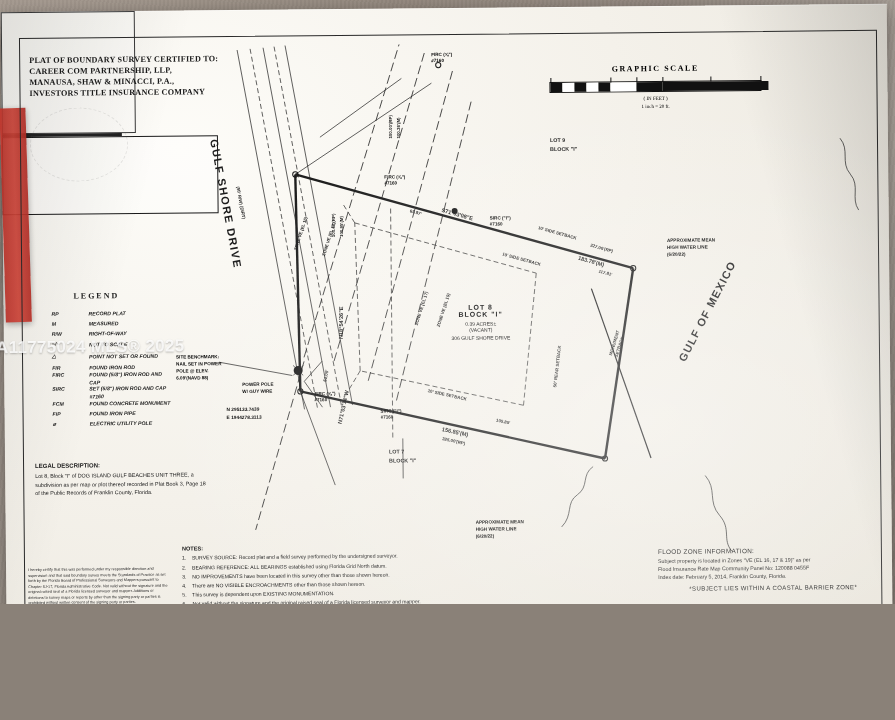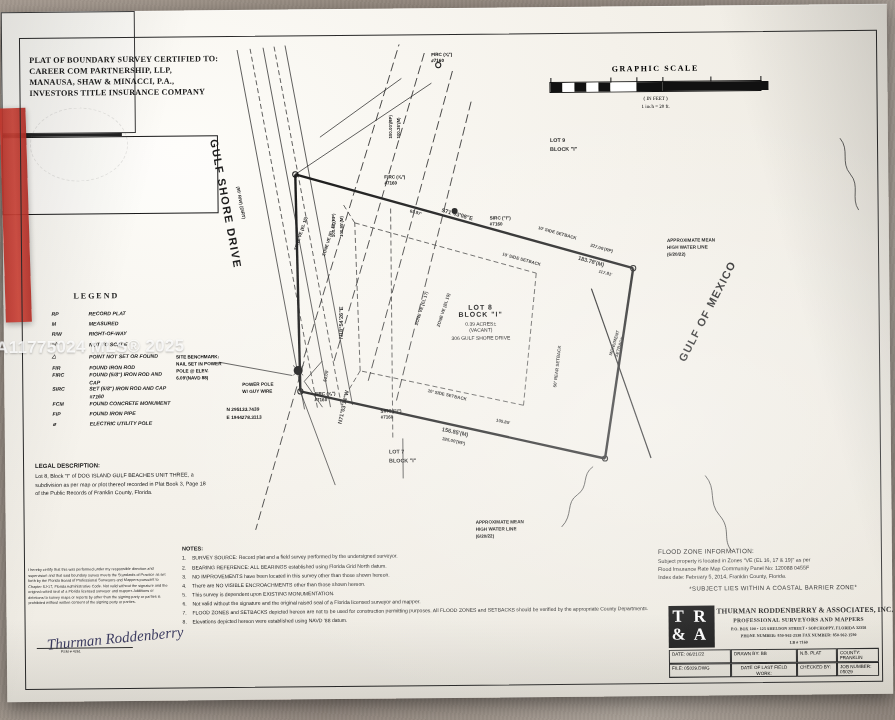--- a/index.html
+++ b/index.html
@@ -1,18 +1,18 @@
 <!DOCTYPE html>
 <html><head>
 <meta charset="utf-8">
 <style>
   html,body{margin:0;padding:0;background:#8a8178;}
   body{font-family:"Liberation Sans", sans-serif;}
   #page{
-    position:relative;width:895px;height:720px;overflow:hidden;
+    position:relative;width:895px;height:604px;overflow:hidden;
     background:#be185d;
   }
   
   #desk{
     position:absolute;inset:0;
     background:
       radial-gradient(circle at 12% 88%, rgba(255,255,255,.10), rgba(0,0,0,0) 38%),
       radial-gradient(circle at 86% 12%, rgba(255,255,255,.08), rgba(0,0,0,0) 40%),
       linear-gradient(118deg,#a59a90 0%,#968b81 28%,#8e837a 55%,#a9a097 80%,#8d837a 100%);
   }

